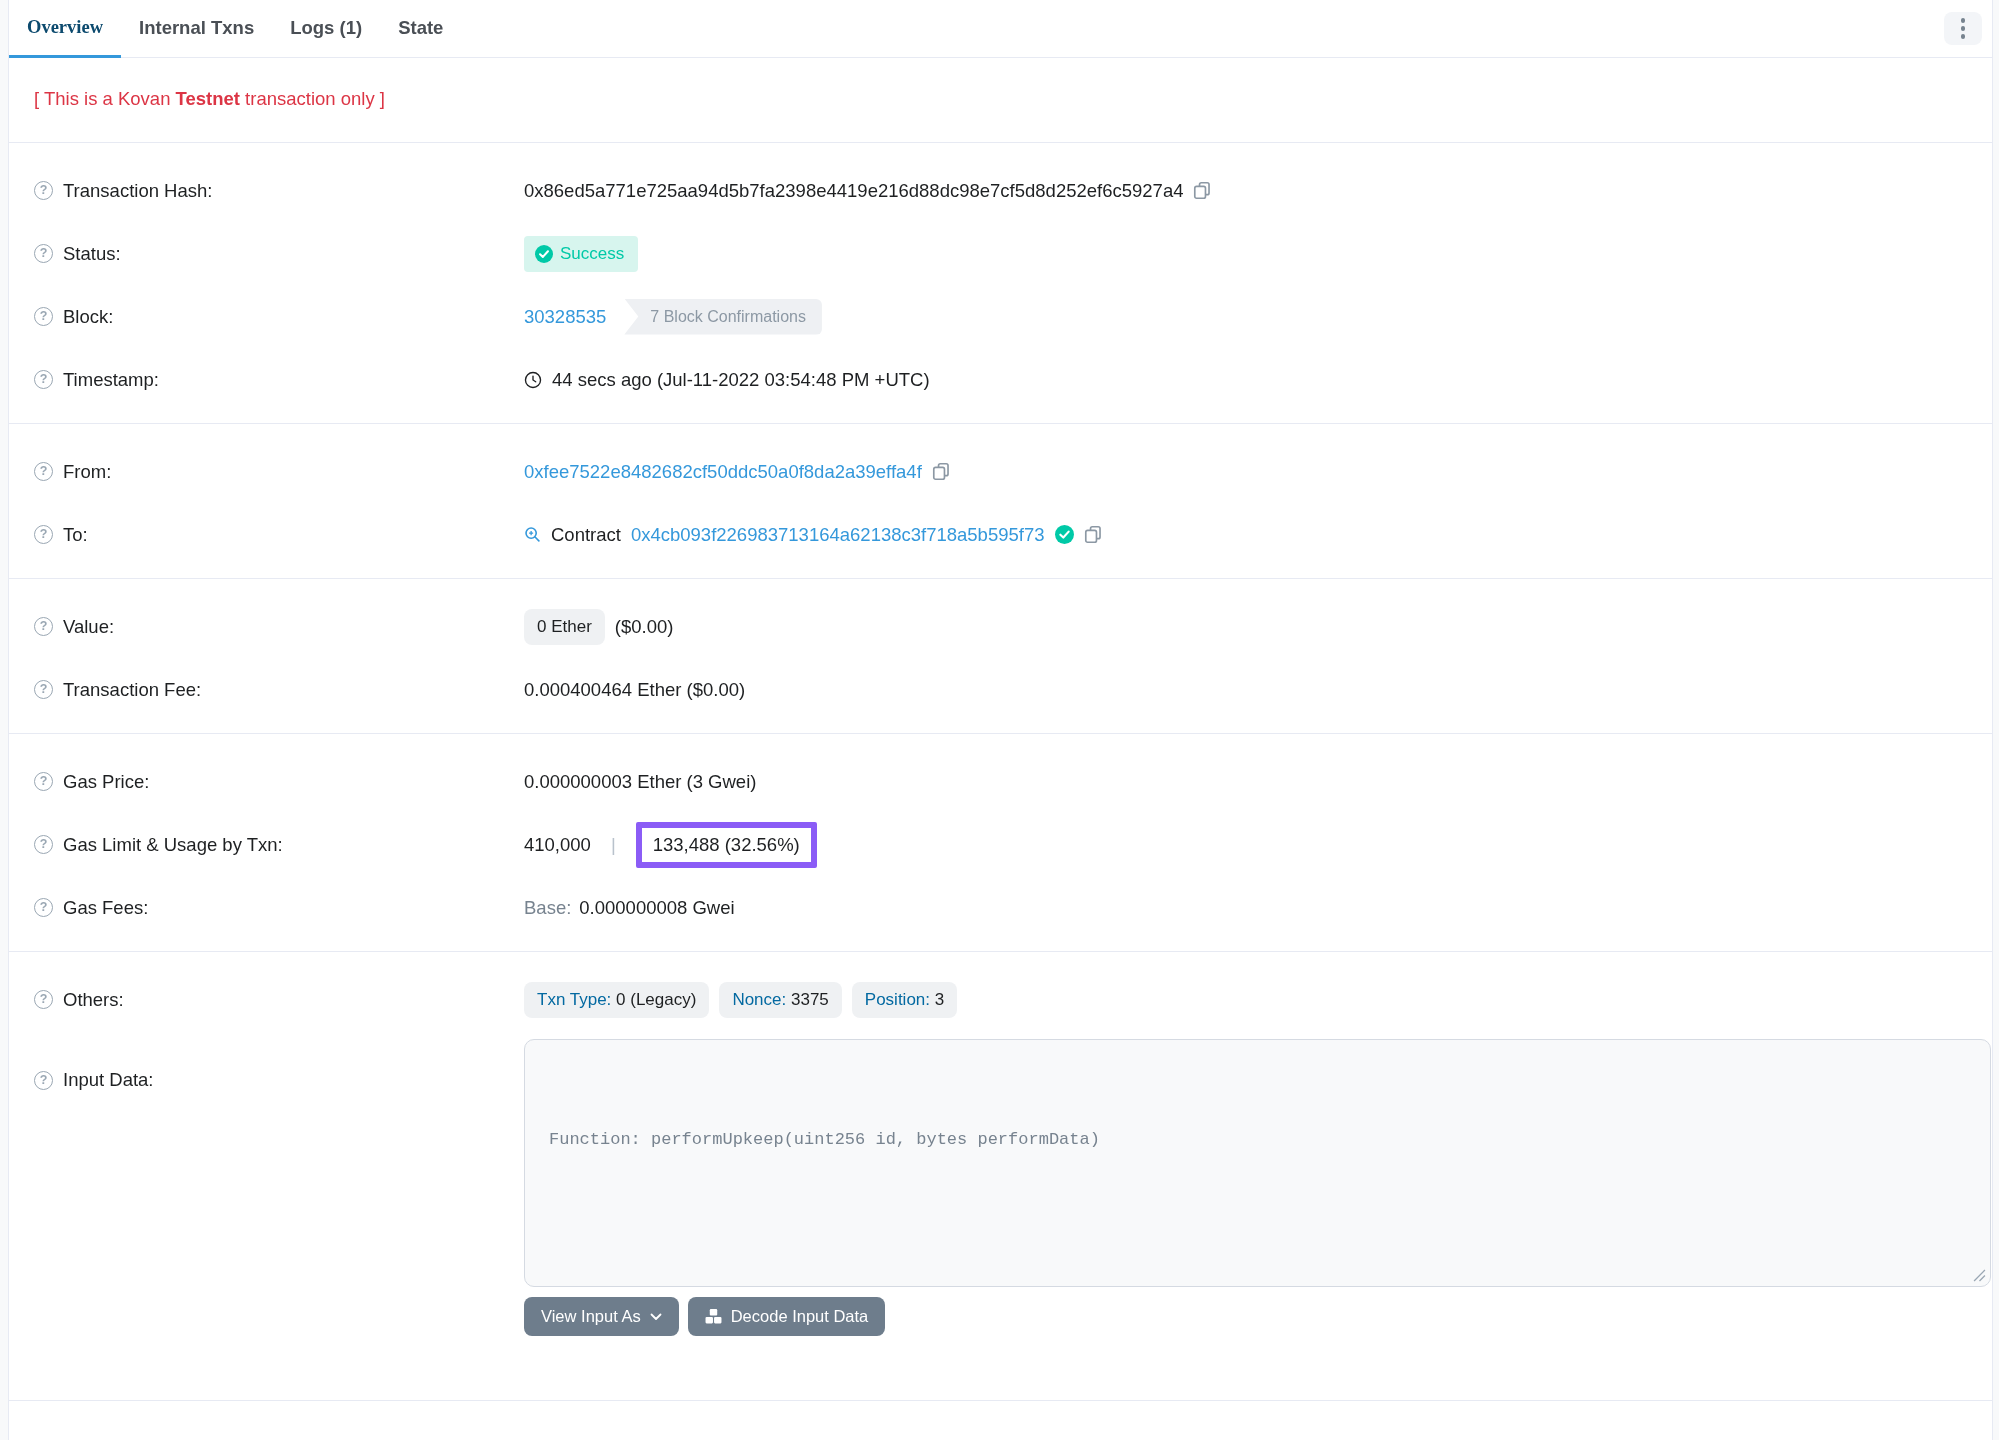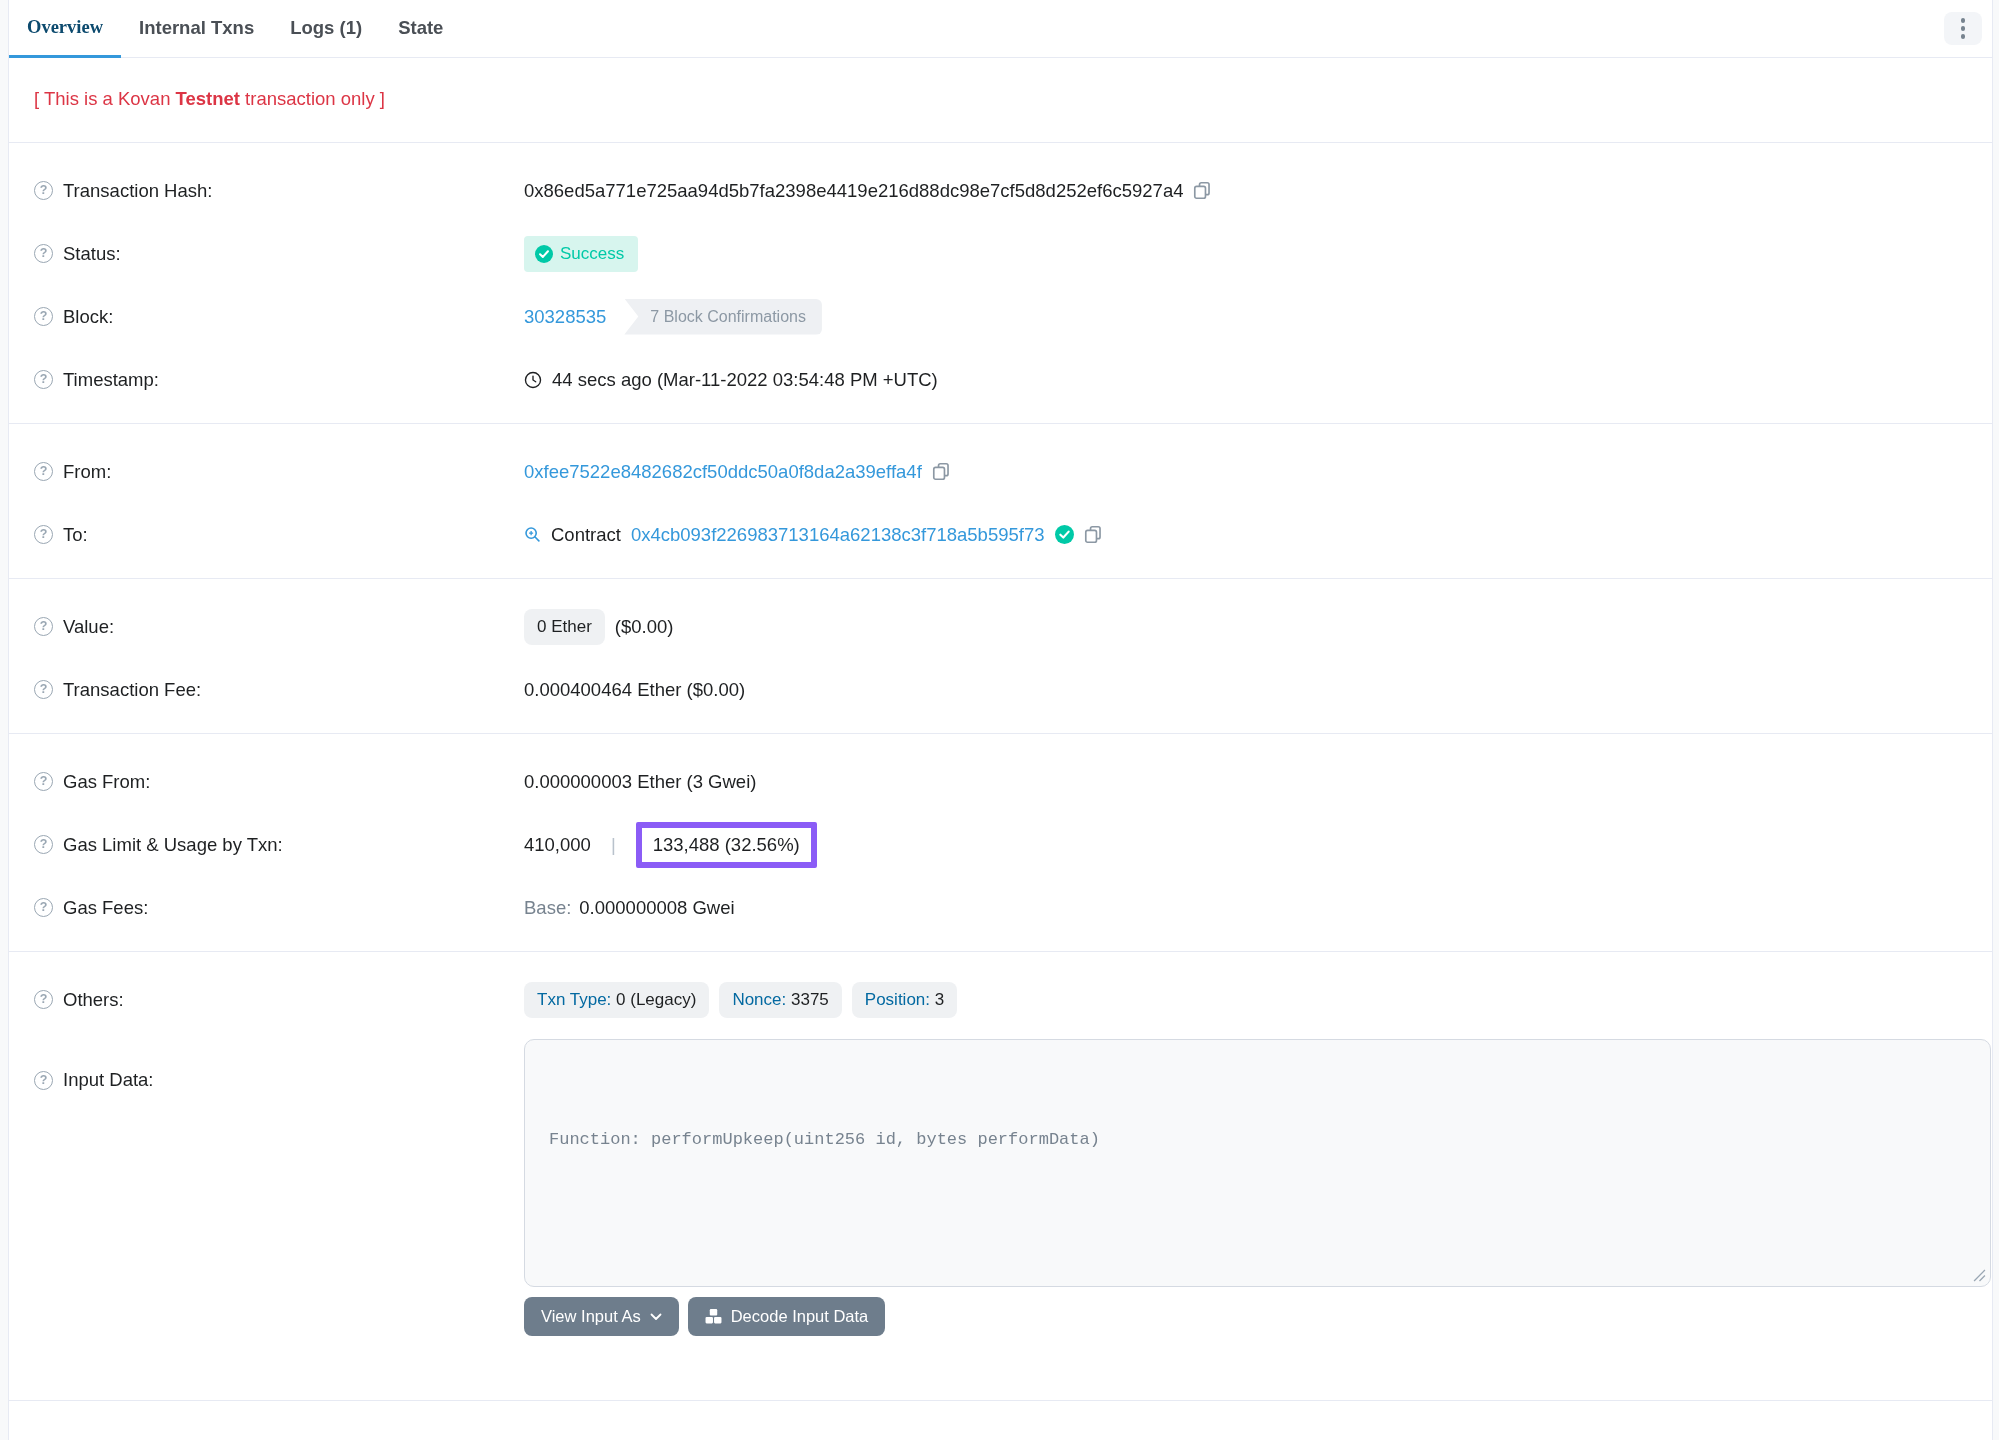--- a/index.html
+++ b/index.html
@@ -170,21 +170,21 @@
     <div class="row">
       <div class="row-label">
         <span class="qmark">?</span>
         <span>Timestamp:</span>
       </div>
       <div class="row-value">
         <svg width="18" height="18" viewBox="0 0 16 16" fill="none" stroke="#1e2022" stroke-width="1.2">
           <circle cx="8" cy="8" r="6.7"></circle>
           <path d="M8 4.5 V8 L10.4 9.6" stroke-linecap="round"></path>
         </svg>
-        <span>44 secs ago (Mar-11-2022 03:54:48 PM +UTC)</span>
+        <span>44 secs ago (Jul-11-2022 03:54:48 PM +UTC)</span>
       </div>
     </div>
 
   </div>
 
   <hr class="divider">
 
   <div class="section">
 
     <div class="row">
@@ -258,21 +258,21 @@
 
   </div>
 
   <hr class="divider">
 
   <div class="section">
 
     <div class="row">
       <div class="row-label">
         <span class="qmark">?</span>
-        <span>Gas From:</span>
+        <span>Gas Price:</span>
       </div>
       <div class="row-value">
         <span>0.000000003 Ether (3 Gwei)</span>
       </div>
     </div>
 
     <div class="row">
       <div class="row-label">
         <span class="qmark">?</span>
         <span>Gas Limit &amp; Usage by Txn:</span>

